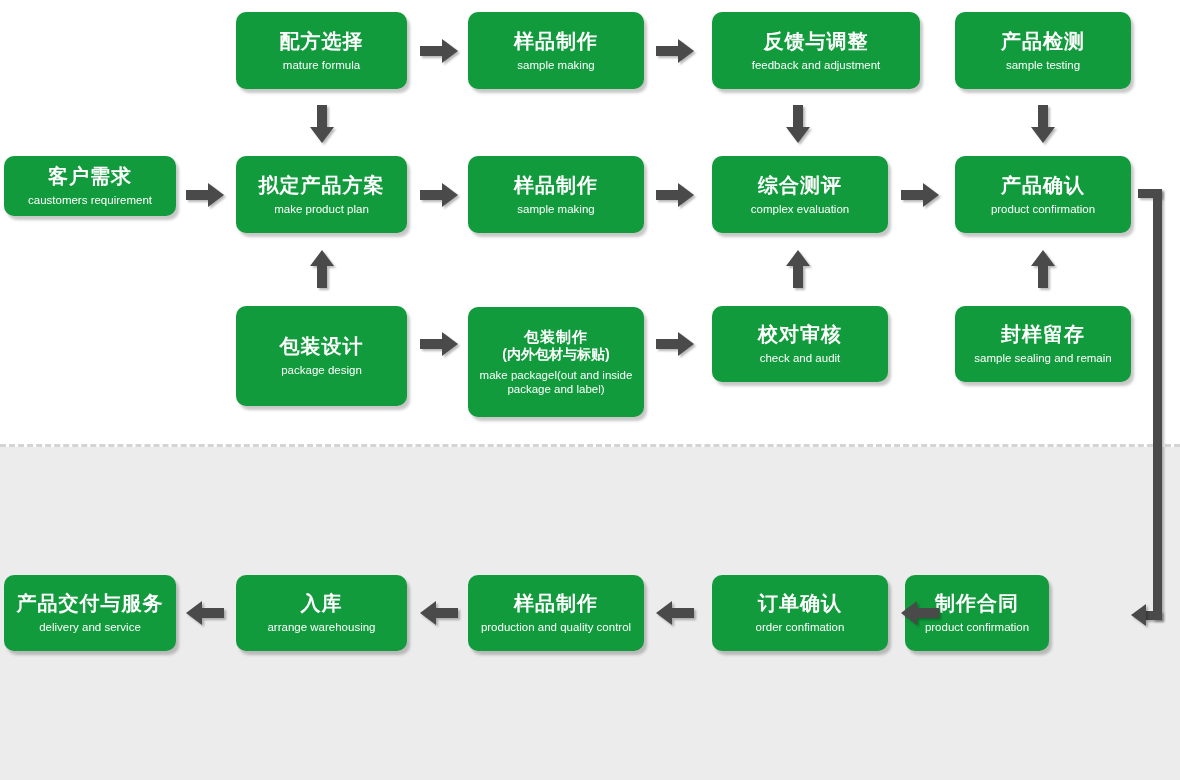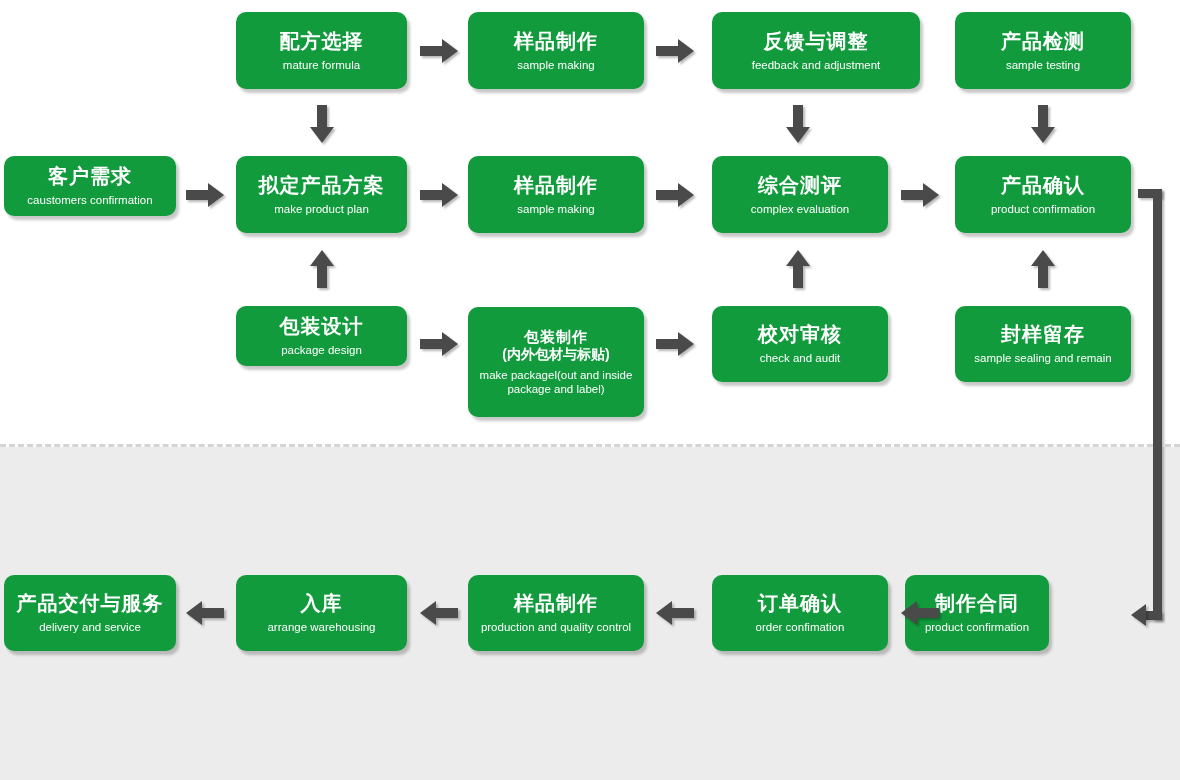--- a/index.html
+++ b/index.html
@@ -70,40 +70,40 @@
     <div class="t">反馈与调整</div>
     <div class="s">feedback and adjustment</div>
   </div>
   <div class="node" style="left:955px;top:12px;width:176px;height:77px">
     <div class="t">产品检测</div>
     <div class="s">sample testing</div>
   </div>
 
   <div class="node" style="left:4px;top:156px;width:172px;height:60px">
     <div class="t">客户需求</div>
-    <div class="s">caustomers confirmation</div>
+    <div class="s">caustomers requirement</div>
   </div>
   <div class="node" style="left:236px;top:156px;width:171px;height:77px">
     <div class="t">拟定产品方案</div>
     <div class="s">make product plan</div>
   </div>
   <div class="node" style="left:468px;top:156px;width:176px;height:77px">
     <div class="t">样品制作</div>
     <div class="s">sample making</div>
   </div>
   <div class="node" style="left:712px;top:156px;width:176px;height:77px">
     <div class="t">综合测评</div>
     <div class="s">complex evaluation</div>
   </div>
   <div class="node" style="left:955px;top:156px;width:176px;height:77px">
     <div class="t">产品确认</div>
     <div class="s">product confirmation</div>
   </div>
 
-  <div class="node" style="left:236px;top:306px;width:171px;height:60px">
+  <div class="node" style="left:236px;top:306px;width:171px;height:100px">
     <div class="t">包装设计</div>
     <div class="s">package design</div>
   </div>
   <div class="node tall" style="left:468px;top:307px;width:176px;height:110px">
     <div class="t">包装制作</div>
     <div class="t2">(内外包材与标贴)</div>
     <div class="s">make packagel(out and inside package and label)</div>
   </div>
   <div class="node" style="left:712px;top:306px;width:176px;height:76px">
     <div class="t">校对审核</div>

